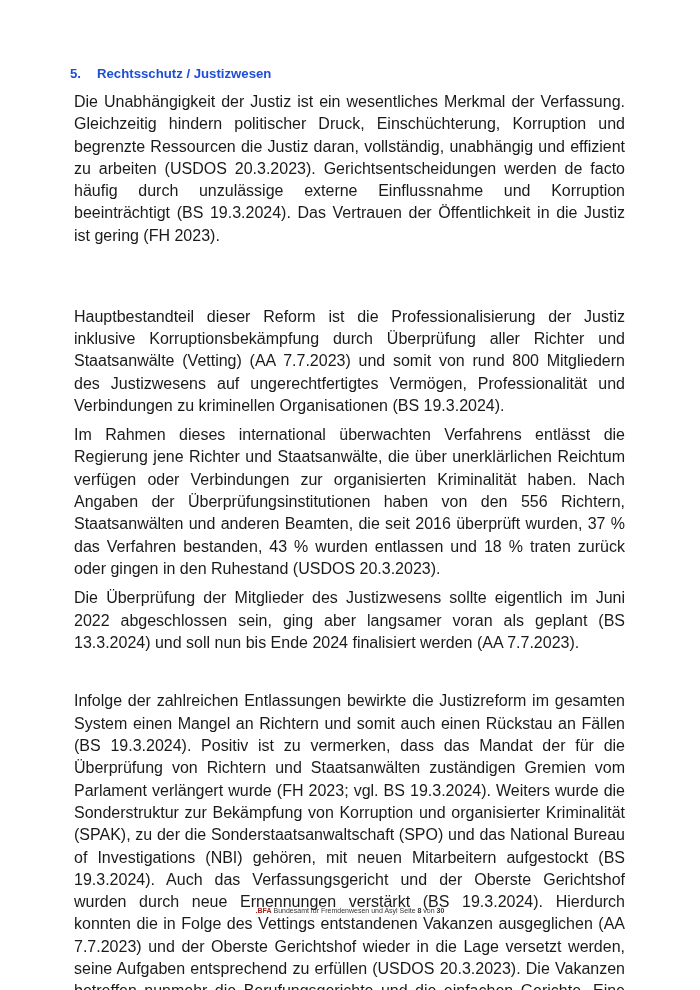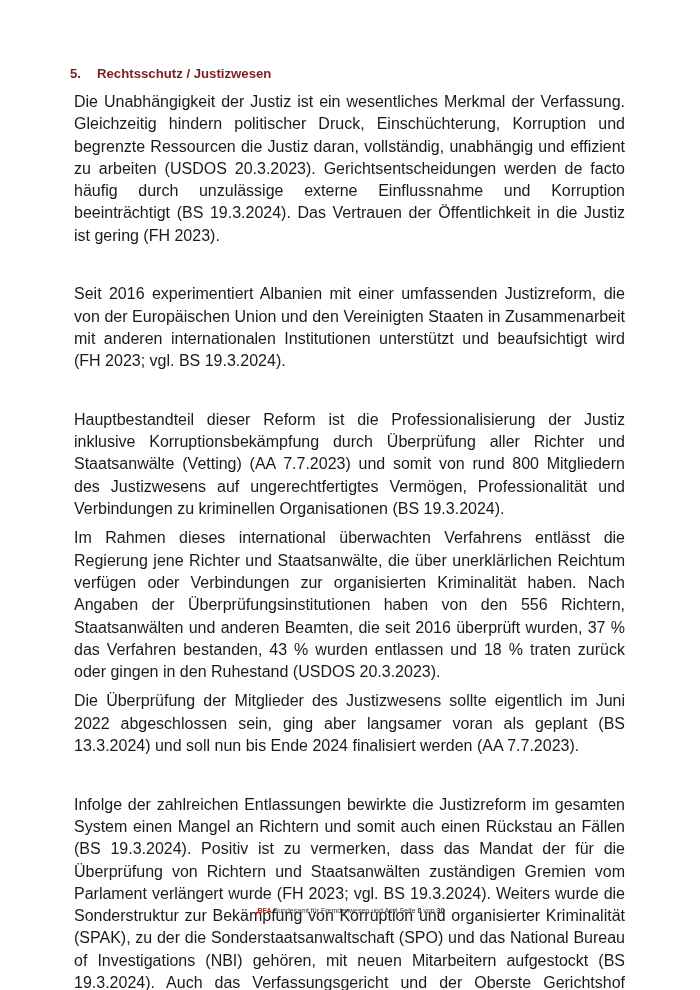--- a/index.html
+++ b/index.html
@@ -1,38 +1,37 @@
 <!DOCTYPE html>
 <html><head>
 <meta charset="utf-8">
 <style>
   html, body { margin: 0; padding: 0; background: #ffffff; }
   body { width: 700px; height: 990px; position: relative; overflow: hidden;
          font-family: "Liberation Sans", sans-serif; color: #1a1a1a; }
   .page { position: absolute; left: 67px; top: 64px; width: 565px; }
-  .heading { font-size: 13.2px; font-weight: bold; color: #7f1d1d; margin: 0 0 7px 0; height: 20px; line-height: 20px; }
+  .heading { font-size: 13.2px; font-weight: bold; color: #1d4ed8; margin: 0 0 7px 0; height: 20px; line-height: 20px; }
   .heading .num { display: inline-block; width: 27px; padding-left: 3px; }
   p { margin: 7px; font-size: 16px; line-height: 22.3px; text-align: justify; }
   .gap { height: 22.3px; }
   .footer { position: absolute; top: 907px; left: 0; width: 700px; text-align: center;
             font-size: 7px; color: #333; }
   .footer .brand { color: #a5231c; font-weight: bold; }
   .footer b { font-weight: bold; }
 </style>
 </head>
 <body>
 
 <div class="page">
   <div class="heading">
     <span class="num">5.</span><span>Rechtsschutz / Justizwesen</span>
   </div>
 
   <p>Die Unabhängigkeit der Justiz ist ein wesentliches Merkmal der Verfassung. Gleichzeitig hindern politischer Druck, Einschüchterung, Korruption und begrenzte Ressourcen die Justiz daran, vollständig, unabhängig und effizient zu arbeiten (USDOS 20.3.2023). Gerichtsentscheidungen werden de facto häufig durch unzulässige externe Einflussnahme und Korruption beeinträchtigt (BS 19.3.2024). Das Vertrauen der Öffentlichkeit in die Justiz ist gering (FH 2023).</p>
   <div class="gap"></div>
-  <p>Seit 2016 experimentiert Albanien mit einer umfassenden Justizreform, die von der Europäischen Union und den Vereinigten Staaten in Zusammenarbeit mit anderen internationalen Institutionen unterstützt und beaufsichtigt wird (FH 2023; vgl. BS 19.3.2024).</p>
   <div class="gap"></div>
   <p>Hauptbestandteil dieser Reform ist die Professionalisierung der Justiz inklusive Korruptionsbekämpfung durch Überprüfung aller Richter und Staatsanwälte (Vetting) (AA 7.7.2023) und somit von rund 800 Mitgliedern des Justizwesens auf ungerechtfertigtes Vermögen, Professionalität und Verbindungen zu kriminellen Organisationen (BS 19.3.2024).</p>
   <p>Im Rahmen dieses international überwachten Verfahrens entlässt die Regierung jene Richter und Staatsanwälte, die über unerklärlichen Reichtum verfügen oder Verbindungen zur organisierten Kriminalität haben. Nach Angaben der Überprüfungsinstitutionen haben von den 556 Richtern, Staatsanwälten und anderen Beamten, die seit 2016 überprüft wurden, 37 % das Verfahren bestanden, 43 % wurden entlassen und 18 % traten zurück oder gingen in den Ruhestand (USDOS 20.3.2023).</p>
   <p>Die Überprüfung der Mitglieder des Justizwesens  sollte eigentlich im Juni 2022 abgeschlossen sein, ging aber langsamer voran als geplant (BS 13.3.2024) und soll nun bis Ende 2024 finalisiert werden (AA 7.7.2023).</p>
   <div class="gap"></div>
   <p>Infolge der zahlreichen Entlassungen bewirkte die Justizreform im gesamten System einen Mangel an Richtern und somit auch einen Rückstau an Fällen (BS 19.3.2024). Positiv ist zu vermerken, dass das Mandat der für die Überprüfung von Richtern und Staatsanwälten zuständigen Gremien vom Parlament verlängert wurde (FH 2023; vgl. BS 19.3.2024). Weiters wurde die Sonderstruktur zur Bekämpfung von Korruption und organisierter Kriminalität (SPAK), zu der die Sonderstaatsanwaltschaft (SPO) und das National Bureau of Investigations (NBI) gehören, mit neuen Mitarbeitern aufgestockt (BS 19.3.2024). Auch das Verfassungsgericht und der Oberste Gerichtshof wurden durch neue Ernennungen verstärkt (BS 19.3.2024). Hierdurch konnten die in Folge des Vettings entstandenen Vakanzen ausgeglichen (AA 7.7.2023) und der Oberste Gerichtshof wieder in die Lage versetzt werden, seine Aufgaben entsprechend zu erfüllen (USDOS 20.3.2023). Die Vakanzen betreffen nunmehr die Berufungsgerichte und die einfachen Gerichte. Eine Neuorganisation der Gerichtslandschaft (Zusammenlegen von Gerichten) soll in einer</p>
 </div>
 
 <div class="footer">
   <span class="brand">.BFA</span>

